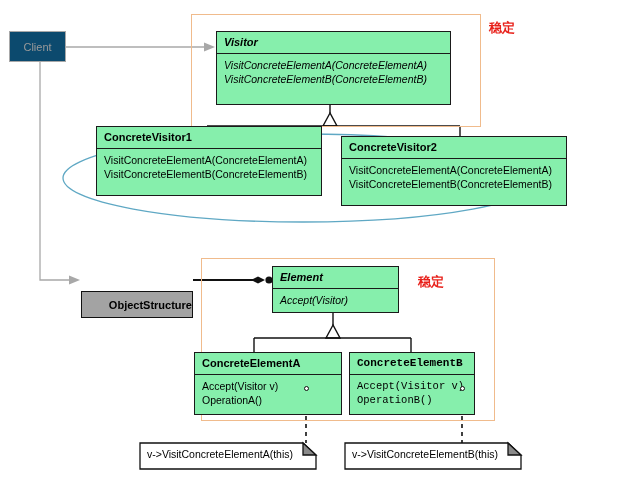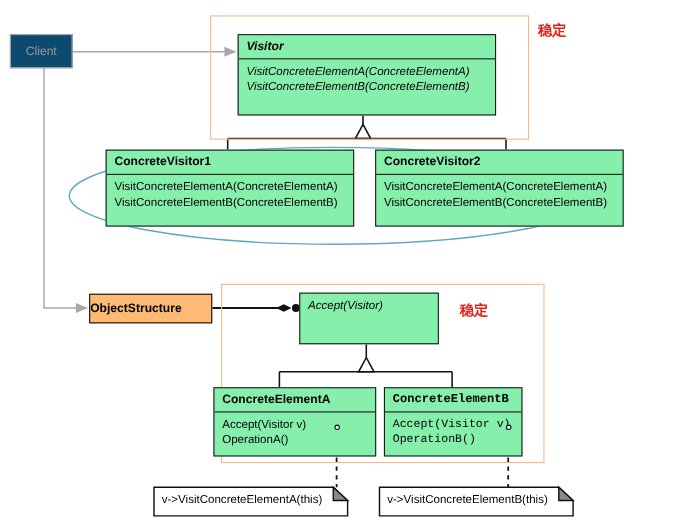--- a/index.html
+++ b/index.html
@@ -71,29 +71,30 @@
     justify-content: center;
     font-size: 11px;
     color: #9a9a9a;
     z-index: 5;
   }
 
   
   .simple-box {
     position: absolute;
     border: 1.5px solid #111;
-    background: #fdba74;
+    background: #a3a3a3;
     box-sizing: border-box;
     display: flex;
     align-items: center;
-    justify-content: flex-start;
+    justify-content: flex-end;
     font-size: 11px;
     font-weight: bold;
     color: #000;
     z-index: 5;
+    margin-top: 24px;
   }
 
   
   .frame {
     position: absolute;
     border: 1.2px solid #f0bb8c;
     box-sizing: border-box;
     background: transparent;
     z-index: 1;
   }
@@ -186,41 +187,42 @@
   </div>
 
   <div class="uml" style="left:216px; top:31px; width:235px; height:74px;">
     <div class="title abstract">Visitor</div>
     <div class="ops abstract">
       <span class="op">VisitConcreteElementA(ConcreteElementA)</span>
       <span class="op">VisitConcreteElementB(ConcreteElementB)</span>
     </div>
   </div>
 
-  <div class="uml" style="left:96px; top:136px; width:226px; height:70px;">
+  <div class="uml" style="left:96px; top:126px; width:226px; height:70px;">
     <div class="title">ConcreteVisitor1</div>
     <div class="ops">
       <span class="op">VisitConcreteElementA(ConcreteElementA)</span>
       <span class="op">VisitConcreteElementB(ConcreteElementB)</span>
     </div>
   </div>
 
   <div class="uml" style="left:341px; top:136px; width:226px; height:70px;">
     <div class="title">ConcreteVisitor2</div>
     <div class="ops">
       <span class="op">VisitConcreteElementA(ConcreteElementA)</span>
       <span class="op">VisitConcreteElementB(ConcreteElementB)</span>
     </div>
   </div>
 
   <div class="simple-box" style="left:81px; top:267px; width:112px; height:27px;">
     <span>ObjectStructure</span>
   </div>
 
   <div class="uml" style="left:272px; top:266px; width:127px; height:47px;">
+    <div class="title abstract">Element</div>
     <div class="ops abstract">
       <span class="op">Accept(Visitor)</span>
     </div>
   </div>
 
   <div class="uml" style="left:194px; top:352px; width:148px; height:63px;">
     <div class="title">ConcreteElementA</div>
     <div class="ops">
       <span class="op">Accept(Visitor v)</span>
       <span class="op">OperationA()</span>

